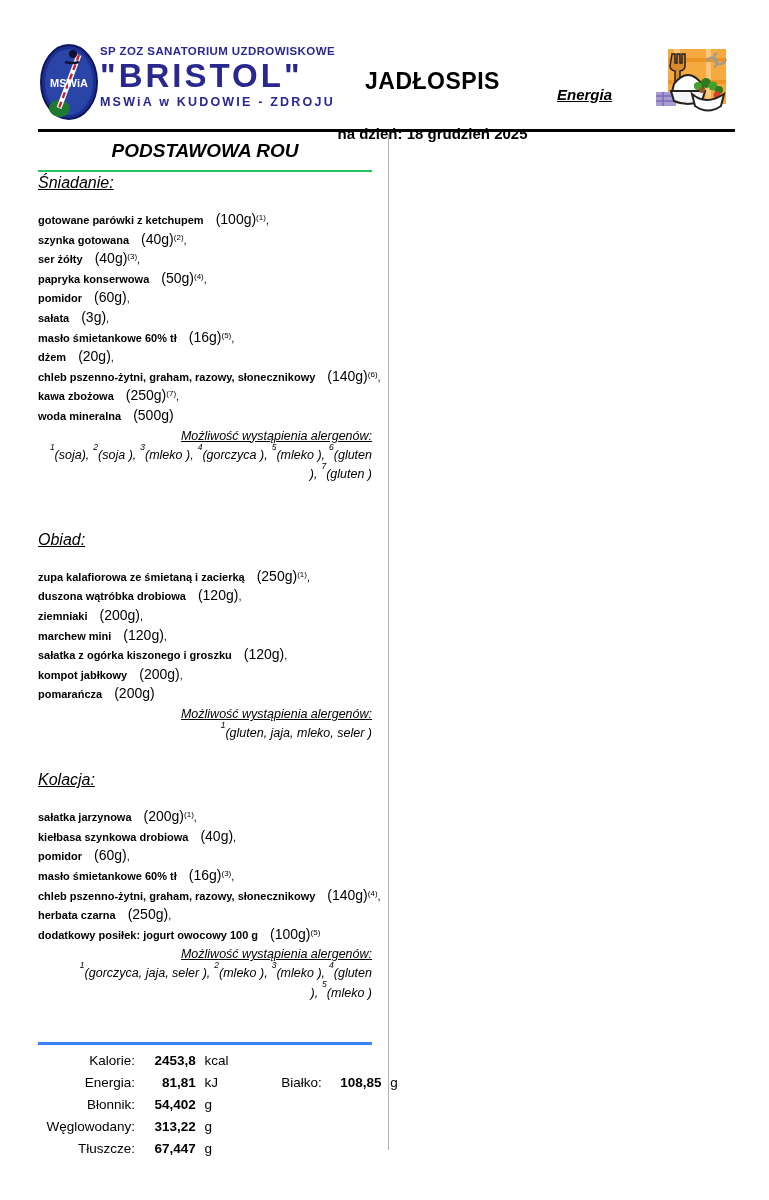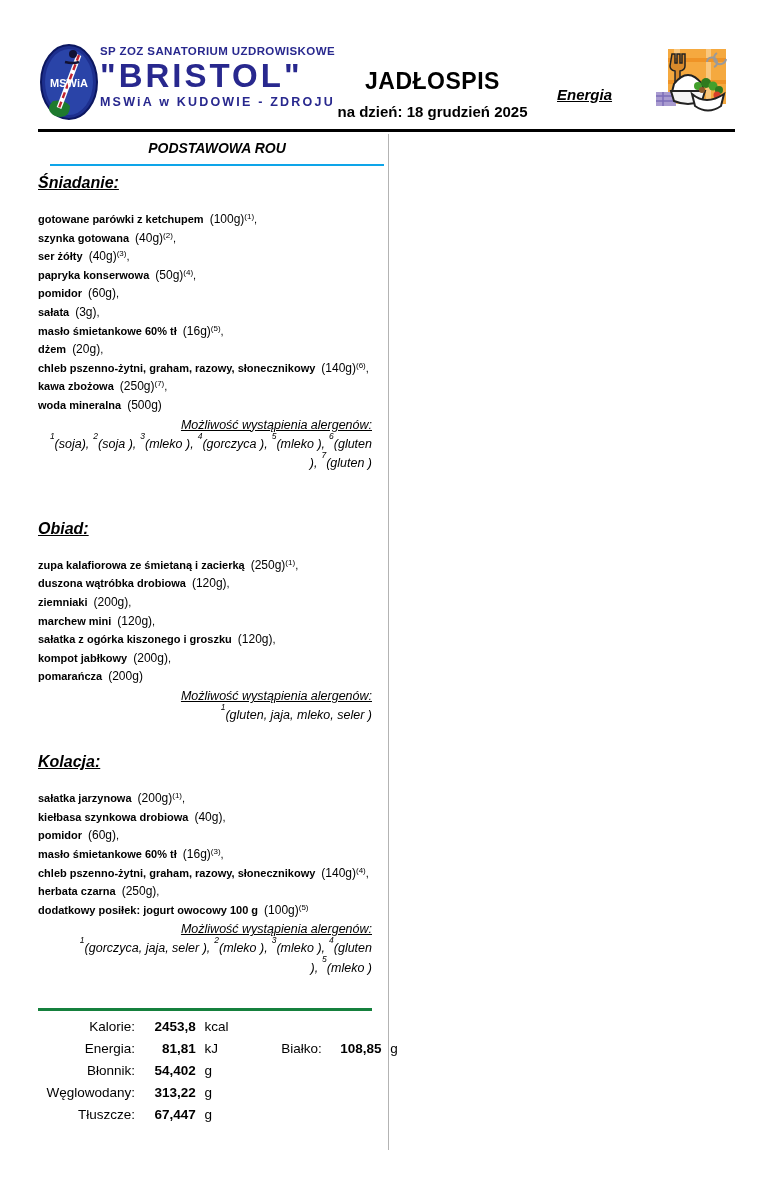--- a/index.html
+++ b/index.html
@@ -9,56 +9,56 @@
     font-family:"Liberation Sans", sans-serif; color:#000; overflow:hidden;
   }
   
   .logo-badge { position:absolute; left:40px; top:44px; width:58px; height:76px; }
   .logo-text  { position:absolute; left:100px; top:45px; width:240px; color:#28288e; }
   .org-line1  { font-size:11.5px; font-weight:bold; letter-spacing:0.4px; white-space:nowrap; }
   .wordmark   { font-size:33px; font-weight:bold; letter-spacing:3px; line-height:36px; margin-top:1px; white-space:nowrap; }
   .org-line2  { font-size:12.5px; font-weight:bold; letter-spacing:2.2px; margin-top:1px; white-space:nowrap; }
   .title-block{ position:absolute; left:325px; top:48px; width:215px; text-align:center; }
   .doc-title  { font-size:23px; font-weight:bold; letter-spacing:0.5px;margin-top:20px; }
-  .doc-date   { font-size:15px; font-weight:bold; margin-top:8px; white-space:nowrap; }
+  .doc-date   { font-size:15px; font-weight:bold; margin-top:30px; white-space:nowrap; }
   .weekday    { position:absolute; left:557px; top:86px; font-size:15px; font-weight:bold; font-style:italic; text-decoration:underline; }
   .food-icon  { position:absolute; left:650px; top:46px; width:84px; height:76px; }
   .top-rule   { position:absolute; left:38px; top:129px; width:697px; height:3px; background:#000; }
   .v-divider  { position:absolute; left:388px; top:134px; width:1px; height:1016px; background:#b3b3b3; }
   
   .diet-header{
-    position:absolute; left:50px; top:134px; width:334px; text-align:center;
-    font-size:14px; font-weight:bold; font-style:italic;
-    padding:6px 0 8px; border-bottom:2px solid #0ea5e9;
+    position:absolute; left:38px; top:134px; width:334px; text-align:center;
+    font-size:19px; font-weight:bold; font-style:italic;
+    padding:6px 0 8px; border-bottom:2px solid #22c55e;
   }
   
   .sections { position:absolute; left:38px; top:174px; width:334px; }
   .section + .section { display:block; }
   .section:nth-of-type(2){ margin-top:49px; }
   .section:nth-of-type(3){ margin-top:30px; }
   .section-heading {
-    font-size:16px; font-weight:bold; font-style:italic;
+    font-size:16px; font-weight:normal; font-style:italic;
     text-decoration:underline; margin-bottom:19px;
   }
   .item { font-size:11px; line-height:16.6px; white-space:nowrap; }
   .item-name { font-weight:bold; }
-  .portion   { font-size:12px; margin-left:6px; }
+  .portion   { font-size:14px; margin-left:12px; }
   .item-sup  { font-size:8px; position:relative; top:-4px; }
   .tail      { font-size:11px; }
   .alg-heading {
     font-size:12.5px; font-style:italic; text-decoration:underline;
     text-align:right; margin-top:2px; line-height:15px;
   }
   .alg-list { font-size:12.5px; font-style:italic; text-align:right; line-height:15px; }
   .alg-item { margin-left:4px; }
   .alg-sup  { font-size:8.5px; position:relative; top:-4px; }
   
   .summary {
-    position:absolute; left:38px; top:1008px; width:334px;
-    border-top:3px solid #15803d; padding-top:8px; font-size:13.5px;
+    position:absolute; left:38px; top:1042px; width:334px;
+    border-top:3px solid #3b82f6; padding-top:8px; font-size:13.5px;
   }
   .sum-row    { margin-bottom:7px; white-space:nowrap; }
   .sum-label  { display:inline-block; width:97px;  text-align:right; }
   .sum-value  { display:inline-block; width:57px;  text-align:right; font-weight:bold; }
   .sum-unit   { margin-left:5px; }
   .sum-label2 { display:inline-block; width:100px; text-align:right; }
   .sum-value2 { display:inline-block; width:56px;  text-align:right; font-weight:bold; }
   .sum-unit2  { margin-left:5px; }
 </style>
 </head>

